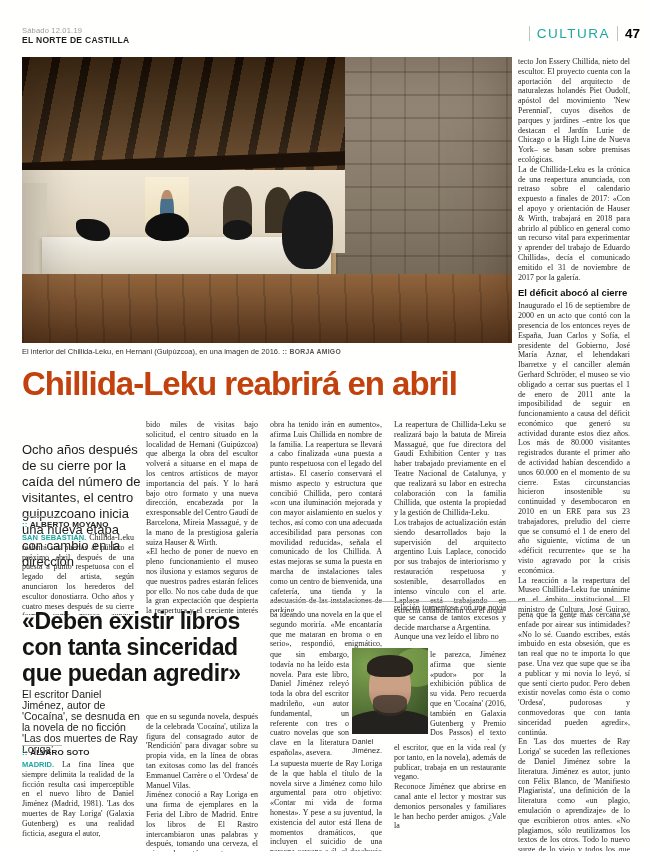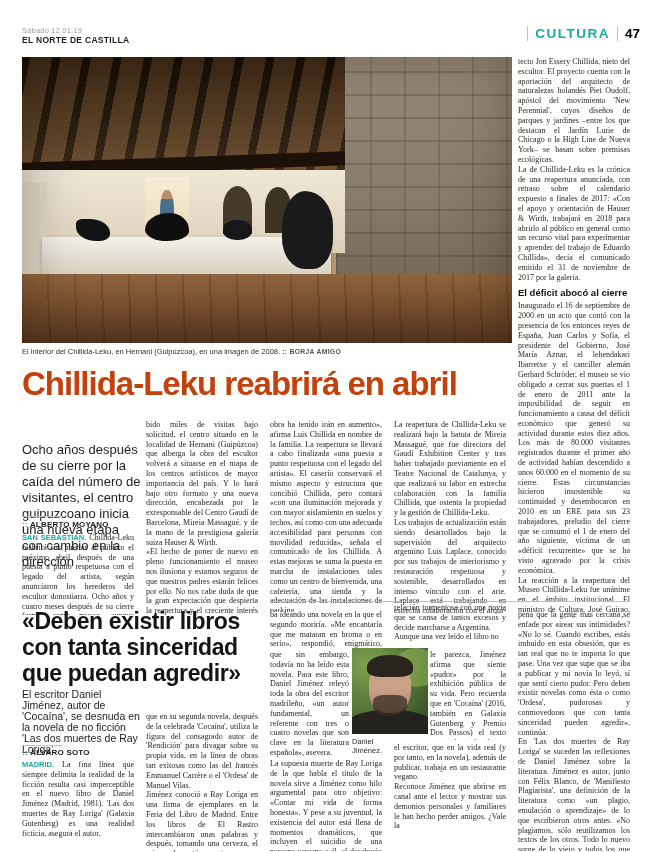--- a/index.html
+++ b/index.html
@@ -4,21 +4,21 @@
 <style>
   html,body{margin:0;padding:0;background:#e9e9e9;}
   .page{position:relative;width:624px;height:852px;background:#fffffe;margin:0 auto;overflow:hidden;
         font-family:"Liberation Sans",sans-serif;color:#222;padding-left:36px;}
   .abs{position:absolute;}
   
   .hdr-date{left:22px;top:26px;font-size:7.5px;color:#9b9b9b;letter-spacing:.2px;}
   .hdr-masthead{left:22px;top:35px;font-size:8.5px;font-weight:bold;color:#1d1d1d;letter-spacing:.3px;}
   .hdr-right{right:20px;top:26px;display:flex;align-items:center;gap:7px;}
   .hdr-bar{width:1px;height:15px;background:#c3c3c3;}
-  .hdr-section{font-size:13.5px;font-weight:bold;letter-spacing:1.5px;}
+  .hdr-section{font-size:13.5px;font-weight:normal;letter-spacing:1.5px;}
   .hdr-page{font-size:13.5px;font-weight:bold;color:#000000;}
   
   .photo1{left:22px;top:57px;width:490px;height:286px;background:#b99a6f;overflow:hidden;}
   .photo1 *{position:absolute;}
   .p1-stone{right:0;top:0;width:36%;height:86%;
      background:
        repeating-linear-gradient(0deg,rgba(55,44,32,.25) 0 2px,transparent 2px 23px),
        repeating-linear-gradient(90deg,rgba(55,44,32,.2) 0 2px,transparent 2px 34px),
        linear-gradient(180deg,#9a8c7c,#867a69 60%,#6f6354);}
   .p1-roof{left:0;top:0;width:66%;height:40%;
@@ -101,21 +101,21 @@
     <div class="p1-platform"></div>
     <div class="p1-sc1"></div>
     <div class="p1-sc2"></div>
     <div class="p1-sc3"></div>
     <div class="p1-scbig"></div>
     <div class="p1-floor"></div>
     <div class="p1-vig"></div>
   </div>
 
   <div class="abs cap1">
-    <span>El interior del Chillida-Leku, en Hernani (Guipúzcoa), en una imagen de 2008.</span>
+    <span>El interior del Chillida-Leku, en Hernani (Guipúzcoa), en una imagen de 2016.</span>
     <span class="cap-credit">:: BORJA AMIGO</span>
   </div>
 
   <div class="abs h1">Chillida-Leku reabrirá en abril</div>
   <div class="abs sf1">Ocho años después de su cierre por la caída del número de visitantes, el centro guipuzcoano inicia una nueva etapa con cambio en la dirección</div>
 
   <div class="abs rule" style="left:22px;top:516px;width:40px;"></div>
   <div class="abs byline" style="left:22px;top:520px;"><span class="bmark accent" style="color: rgb(27, 168, 162);">::</span> <span>ALBERTO MOYANO</span></div>
 
   <div class="abs bodytext" style="left:22px;top:533px;width:112px;height:82px;"><span class="dateline accent" style="color: rgb(27, 168, 162);">SAN SEBASTIÁN.</span> <span>Chillida-Leku reabrirá sus puertas al público el próximo abril después de una puesta a punto respetuosa con el legado del artista, según anunciaron los herederos del escultor donostiarra. Ocho años y cuatro meses después de su cierre formal como museo, aunque durante todo este tiempo haya reci-</span></div>

